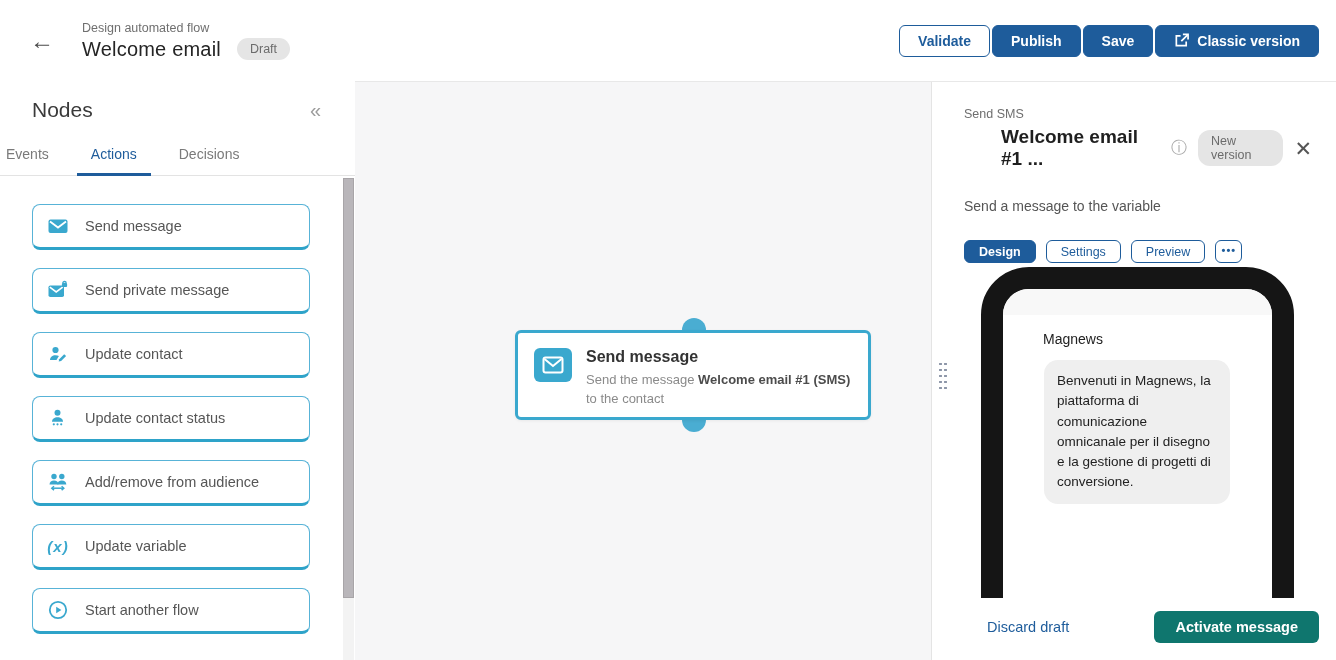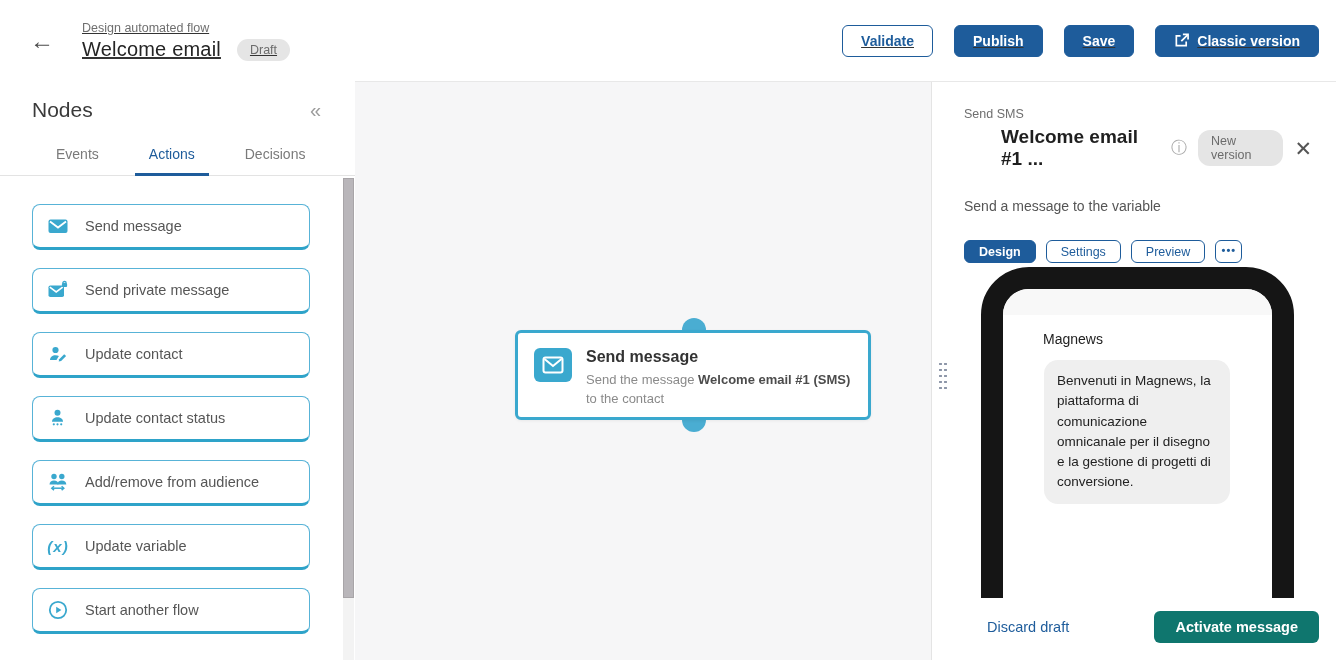--- a/index.html
+++ b/index.html
@@ -4,38 +4,38 @@
 <style>
   * { margin:0; padding:0; box-sizing:border-box; }
   html,body { width:1336px; height:660px; overflow:hidden; }
   body { font-family:"Liberation Sans", sans-serif; background:#fff; position:relative; color:#333; }
 
   
   .header { position:absolute; left:0; top:0; width:1336px; height:82px; background:#fff;
             border-bottom:1px solid #e8e8e8; display:flex; align-items:center; }
   .back-btn { width:24px; height:24px; margin-left:30px; font-size:24px; line-height:22px;
               color:#4a4a4a; cursor:pointer; background:none; border:none; }
-  .header-titles { margin-left:28px;text-decoration:underline; }
+  .header-titles { margin-left:28px; }
   .breadcrumb { font-size:12.5px; color:#6f6f6f; margin-bottom:3px; }
-  .title-row { display:flex; align-items:flex-end; gap:16px; }
+  .title-row { display:flex; align-items:flex-start; gap:16px; }
   .page-title { font-size:20px; font-weight:500; color:#252525; letter-spacing:.2px; }
   .pill { background:#e5e5e5; color:#6b6b6b; font-size:12.5px; padding:4px 13px; border-radius:12px; }
-  .header-actions { margin-left:auto; margin-right:17px; display:flex; gap:21px;text-decoration:underline; }
+  .header-actions { margin-left:auto; margin-right:17px; display:flex; gap:2px; }
   .btn { height:32px; border-radius:6px; font-size:14px; font-weight:600; cursor:pointer;
          display:inline-flex; align-items:center; gap:8px; padding:0 18px;
          font-family:"Liberation Sans", sans-serif; }
   .btn-outline { background:#fff; color:#1e5c9b; border:1px solid #1e5c9b; }
   .btn-solid { background:#1e5c9b; color:#fff; border:1px solid #1e5c9b; }
 
   
   .sidebar { position:absolute; left:0; top:70px; width:355px; bottom:0; background:#fff; }
   .sidebar-head { display:flex; justify-content:space-between; align-items:center; padding:28px 34px 0 32px; }
   .sidebar-title { font-size:21px; font-weight:500; color:#3a3a3a; }
   .collapse-icon { font-size:20px; color:#9b9b9b; cursor:pointer; }
-  .side-tabs { display:flex; gap:30px; padding-left:50px; margin-top:24px; border-bottom:1px solid #e3e3e3; }
+  .side-tabs { display:flex; gap:22px; margin-top:24px; border-bottom:1px solid #e3e3e3; }
   .side-tab { font-size:14px; color:#7a7a7a; padding:0 6px 11px 6px; cursor:pointer; }
   .side-tab.active { color:#1e5c9b; font-weight:500; border-bottom:3px solid #1e5c9b; margin-bottom:-1px; padding-left:14px; padding-right:14px; }
   .action-list { padding:28px 0 0 32px; }
   .action-card { width:278px; height:46px; background:#fff; border:1px solid #58b3d7; border-bottom:3px solid #2ea3c9;
                  border-radius:8px; margin-bottom:18px; display:flex; align-items:center; padding:0 15px; gap:17px;
                  cursor:grab; }
   .action-card .a-icon { width:20px; height:20px; display:flex; align-items:center; justify-content:center; flex:none; }
   .action-card .a-label { font-size:14.5px; color:#565656; }
   .var-glyph { font-size:15px; font-weight:700; font-style:italic; color:#3aa8ce; letter-spacing:1px; }
   .side-scrollbar-track { position:absolute; right:1px; top:108px; bottom:0; width:11px; background:#f3f3f3; }

